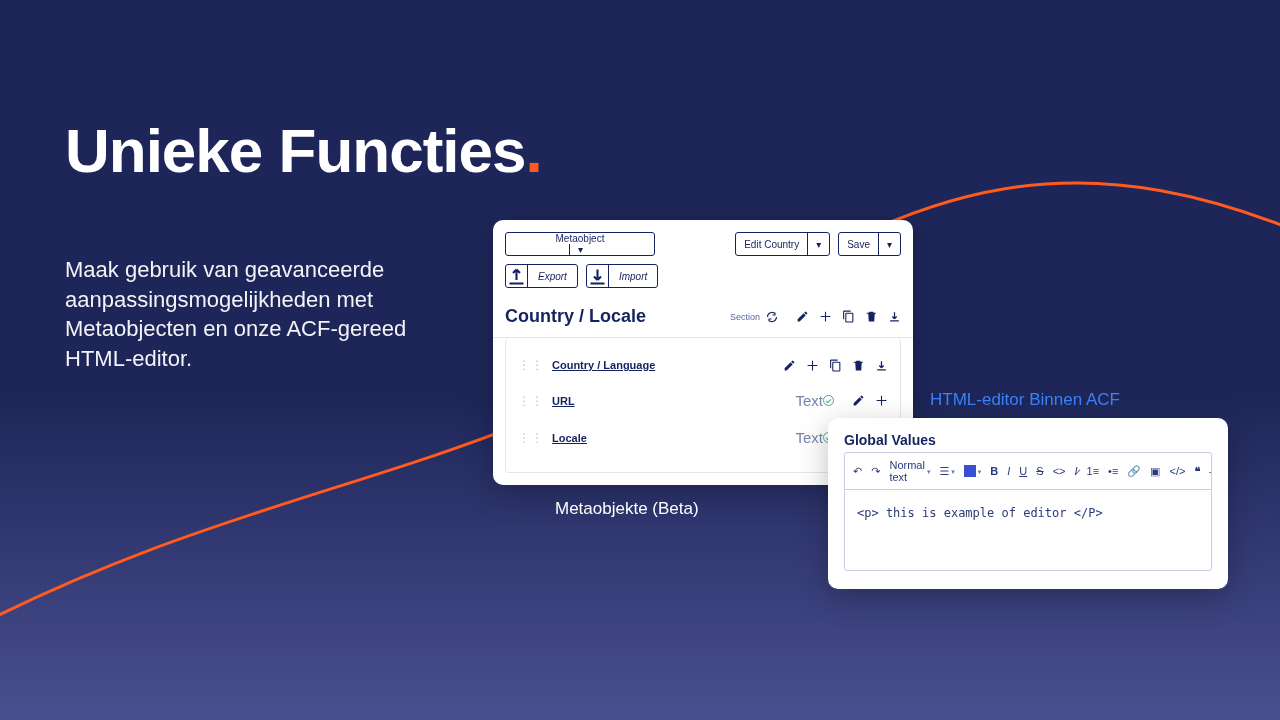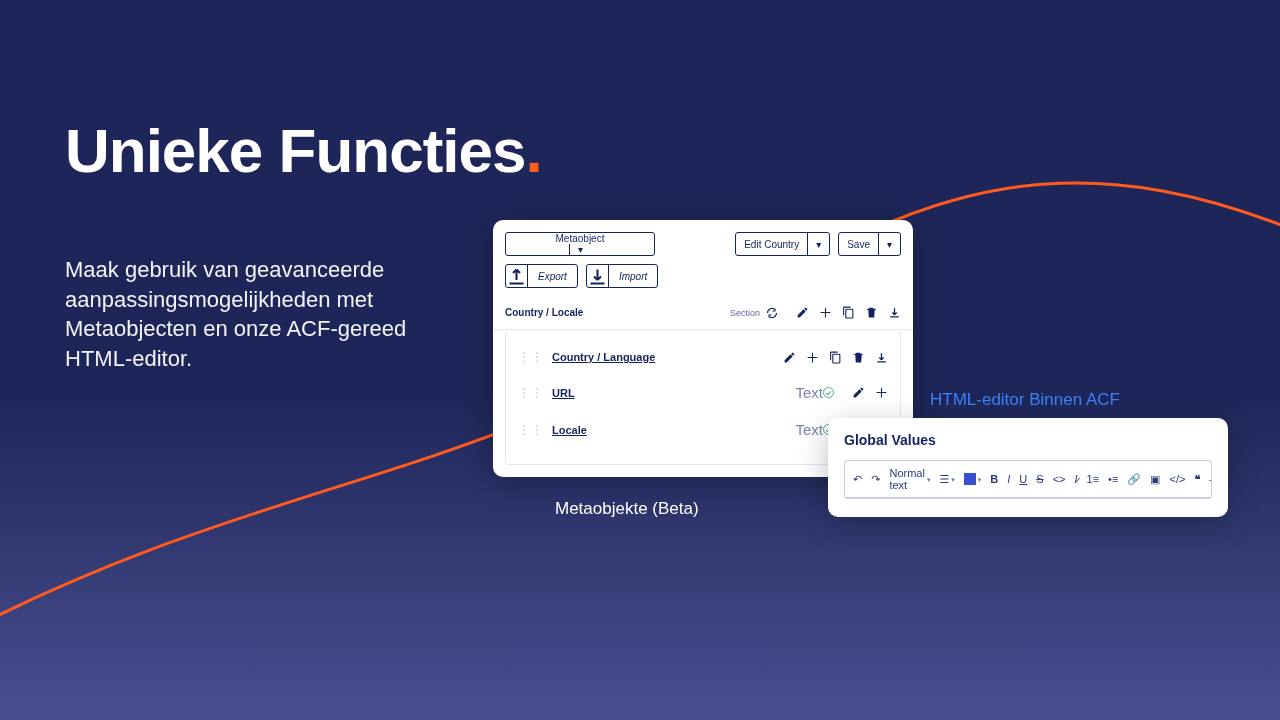--- a/index.html
+++ b/index.html
@@ -46,21 +46,21 @@
     display: flex; align-items: center; border: 1px solid #14235f; border-radius: 3px;
     height: 24px; font-size: 10px; color: #14235f; cursor: pointer;
   }
   .icobtn .ibox { width: 22px; border-right: 1px solid #14235f; display: flex; align-items: center; justify-content: center; height: 100%;}
   .icobtn .itxt { padding: 0 10px; }
 
   .section-hdr {
     display: flex; align-items: center; padding: 6px 12px 10px 12px;
     border-bottom: 1px solid #e3e5f0;
   }
-  .section-title { font-size: 10px; font-weight: 700; color: #14235f; }
+  .section-title { font-size: 18px; font-weight: 700; color: #14235f; }
   .section-lbl { margin-left: auto; font-size: 9px; color: #5c6899; margin-right:6px;}
   .iconrow { display: flex; align-items: center; gap: 10px; color: #14235f; }
   .iconrow svg, .iconrow .gl { width: 13px; height: 13px; }
   .gl { display:inline-flex; align-items:center; justify-content:center; font-size:13px; line-height:1;}
 
   .fields { padding: 10px 12px 16px 12px; border: 1px solid #e3e5f0; margin: 12px; border-radius: 4px; margin-top: 0; border-top: none;}
   .fieldrow {
     display: flex; align-items: center; gap: 8px;
     padding: 10px 0;
   }
@@ -74,21 +74,21 @@
 
   
   .caption2 {
     position: absolute; left: 930px; top: 390px; color: #3b82f6; font-size: 17px;
   }
   .card2 {
     position: absolute; left: 828px; top: 418px; width: 400px;
     background: #fff; border-radius: 10px; box-shadow: 0 8px 30px rgba(0,0,0,0.25);
     padding: 14px 16px 18px 16px;
   }
-  .c2-title { font-size: 14px; font-weight: 700; color: #14235f; margin-bottom: 12px; }
+  .c2-title { font-size: 14px; font-weight: 700; color: #14235f; margin-bottom: 4px; }
   .editor-box { border: 1px solid #c8cce3; border-radius: 3px; }
   .toolbar {
     display: flex; align-items: center; gap: 9px;
     padding: 6px 8px; border-bottom: 1px solid #c8cce3;
     color: #2b3a7a; font-size: 11px; flex-wrap: nowrap; overflow: hidden;
   }
   .tb { cursor: pointer; display: inline-flex; align-items: center; gap: 2px; }
   .swatch { width: 12px; height: 12px; background: #3a4fcf; display:inline-block; }
   .tiny-caret { font-size: 7px; position: relative; top: 1px; color:#6b77a8;}
   .editor-body {
@@ -296,14 +296,15 @@
       <span class="tb">1≡</span>
       <span class="tb">•≡</span>
       <span class="tb">🔗</span>
       <span class="tb">▣</span>
       <span class="tb">&lt;/&gt;</span>
       <span class="tb">
           <b>❝</b>
         </span>
       <span class="tb">—</span>
     </div>
+    <div class="editor-body">&lt;p&gt; this is example of editor &lt;/P&gt;</div>
   </div>
 </div>
 
 </body></html>

